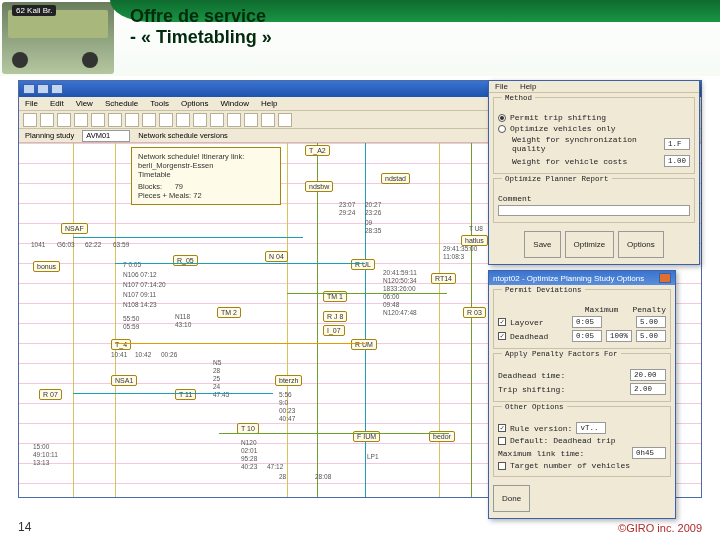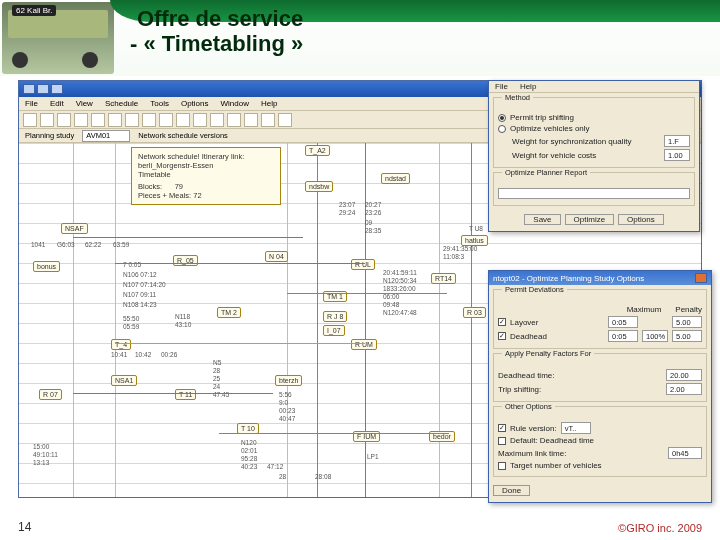--- a/index.html
+++ b/index.html
@@ -4,49 +4,49 @@
 <style>
   * { box-sizing: border-box; margin: 0; padding: 0; }
   html, body { width: 720px; height: 540px; font-family: Arial, sans-serif; background: #fff; overflow: hidden; }
   .slide { width: 720px; height: 540px; position: relative; }
   .banner { width: 720px; height: 76px; position: relative; background: linear-gradient(#fff,#f6fbf6); }
   .bus-img { position:absolute; left:2px; top:2px; width:112px; height:72px; background:linear-gradient(#6a7e5e,#b4c7a0); border-radius:3px; overflow:hidden; }
   .bus-img::before{content:"";position:absolute;top:8px;left:6px;right:6px;height:28px;background:#a8b87d;border-radius:2px;}
   .bus-img::after{content:"";position:absolute;bottom:6px;left:10px;width:16px;height:16px;background:#333;border-radius:50%;box-shadow:70px 0 #333;}
   .bus-dest{position:absolute;top:3px;left:10px;font-size:8px;color:#fff;background:#222;padding:1px 4px;border-radius:2px;}
   .wave { position:absolute; top:0; left:110px; right:0; height:22px; background:linear-gradient(#0e6b2e,#1a9444); border-bottom-left-radius:40px 22px;}
-  .title { position:absolute; left:130px; top:6px; font-size:22px; font-weight:bold; color:#022a0d; line-height:1.15;text-align:right;}
+  .title { position:absolute; left:130px; top:6px; font-size:18px; font-weight:bold; color:#022a0d; line-height:1.15;}
   .shot { position:absolute; left:18px; top:80px; width:684px; height:418px; }
   
   .app { position:absolute; left:0; top:0; width:684px; height:418px; background:#f6f2e4; border:1px solid #4b6aa6; }
   .tb-blue { height:16px; background:linear-gradient(#3a74d0,#1f53b0); display:flex; align-items:center; color:#fff; font-size:8px; padding:0 4px; justify-content:space-between;}
   .tb-blue .caps{display:flex;gap:2px;}
   .cap{width:12px;height:10px;background:#c3d4f3;border:1px solid #3b62a8;}
   .menubar{height:14px;background:#efe9d6;border-bottom:1px solid #c9c1a7;display:flex;gap:12px;font-size:8px;padding:0 6px;align-items:center;}
   .toolbar{height:18px;background:#efe9d6;border-bottom:1px solid #c9c1a7;display:flex;gap:3px;padding:2px 4px;}
   .tbtn{width:14px;height:14px;background:#fff;border:1px solid #b6ae95;}
   .subbar{height:14px;background:#efe9d6;border-bottom:1px solid #c9c1a7;display:flex;gap:8px;font-size:7.5px;padding:0 6px;align-items:center;}
   .canvas{position:absolute;left:0;top:62px;right:0;bottom:0;background:#fff;overflow:hidden;}
   .grid{position:absolute;inset:0;background-image:linear-gradient(#f4c7e0 1px,transparent 1px);background-size:100% 20px;}
   .vline{position:absolute;top:0;bottom:0;border-left:1px solid;}
   .node{position:absolute;background:#fffbe9;border:1px solid #a5830f;border-radius:2px;font-size:7px;padding:1px 3px;color:#333;}
   .info-box{position:absolute;left:112px;top:4px;width:150px;background:#fffbe9;border:1px solid #a5830f;padding:4px 6px;font-size:7.5px;color:#333;}
   .small{font-size:6.5px;color:#555;}
   
   .dlg{position:absolute;background:#efe9d6;border:1px solid #3b62a8;font-size:8px;color:#222;box-shadow:2px 2px 5px rgba(0,0,0,.3);}
   .dlg .tb-blue{height:14px;}
-  .grp{border:1px solid #c9c1a7;margin:4px;padding:4px;}
+  .grp{border:1px solid #c9c1a7;margin:4px;padding:4px;font-family:Liberation Mono, monospace;}
   .grp-title{position:relative;top:-9px;left:4px;background:#efe9d6;padding:0 3px;font-size:7.5px;}
   .row{display:flex;align-items:center;gap:4px;margin:2px 0;}
   .radio,.check{width:8px;height:8px;border:1px solid #555;background:#fff;display:inline-block;}
   .radio{border-radius:50%;}
   .radio.on::after{content:"";display:block;width:4px;height:4px;background:#333;border-radius:50%;margin:1px;}
   .check.on::after{content:"✓";font-size:7px;line-height:6px;display:block;text-align:center;}
   .inp{background:#fff;border:1px solid #999;height:12px;font-size:7.5px;padding:0 3px;display:flex;align-items:center;}
-  .btn{background:#efe9d6;border:1px solid #999;padding:0 8px;font-size:8px;}
+  .btn{background:#efe9d6;border:1px solid #999;padding:8px 8px;font-size:8px;}
   .footer{position:absolute;left:0;right:0;bottom:0;height:28px;display:flex;justify-content:space-between;align-items:flex-end;padding:0 18px 6px;font-size:12px;}
   .pagenum{color:#333;}
   .copy{color:#b02a2a;font-size:11px;margin-left:47px;}
   .lnkline{position:absolute;height:1px;}
 </style>
 </head>
 <body>
 
 <div class="slide">
   <div class="banner">
@@ -228,31 +228,34 @@
             <span class="inp" style="width:26px">1.F</span>
           </div>
         <div class="row" style="padding-left:14px">
             <span style="flex:1">Weight for vehicle costs</span>
             <span class="inp" style="width:26px">1.00</span>
           </div>
       </div>
       <div class="grp">
         <span class="grp-title">Optimize Planner Report</span>
         <div class="row">
+            <span>Comment</span>
+          </div>
+        <div class="row">
             <span class="inp" style="flex:1;height:11px"></span>
           </div>
       </div>
       <div class="row" style="justify-content:center;padding:4px">
         <span class="btn">Save</span>
         <span class="btn">Optimize</span>
         <span class="btn">Options</span>
       </div>
     </div>
 
-    <div class="dlg" style="left:470px;top:190px;width:224px;">
+    <div class="dlg" style="left:470px;top:190px;width:188px;">
       <div class="tb-blue" style="background:linear-gradient(#3a74d0,#5b8ed8)">
         <span>ntopt02 - Optimize Planning Study Options</span>
         <span class="caps">
             <span class="cap" style="background:#e07030"></span>
           </span>
       </div>
       <div class="grp">
         <span class="grp-title">Permit Deviations</span>
         <div class="row" style="justify-content:flex-end;gap:14px">
             <span>Maximum</span>
@@ -286,21 +289,21 @@
       </div>
       <div class="grp">
         <span class="grp-title">Other Options</span>
         <div class="row">
             <span class="check on"></span>
             <span>Rule version:</span>
             <span class="inp" style="width:30px">vT..</span>
           </div>
         <div class="row">
             <span class="check"></span>
-            <span>Default: Deadhead time</span>
+            <span>Default: Deadhead trip</span>
           </div>
         <div class="row">
             <span style="flex:1">Maximum link time:</span>
             <span class="inp" style="width:34px">0h45</span>
           </div>
         <div class="row">
             <span class="check"></span>
             <span>Target number of vehicles</span>
           </div>
       </div>

